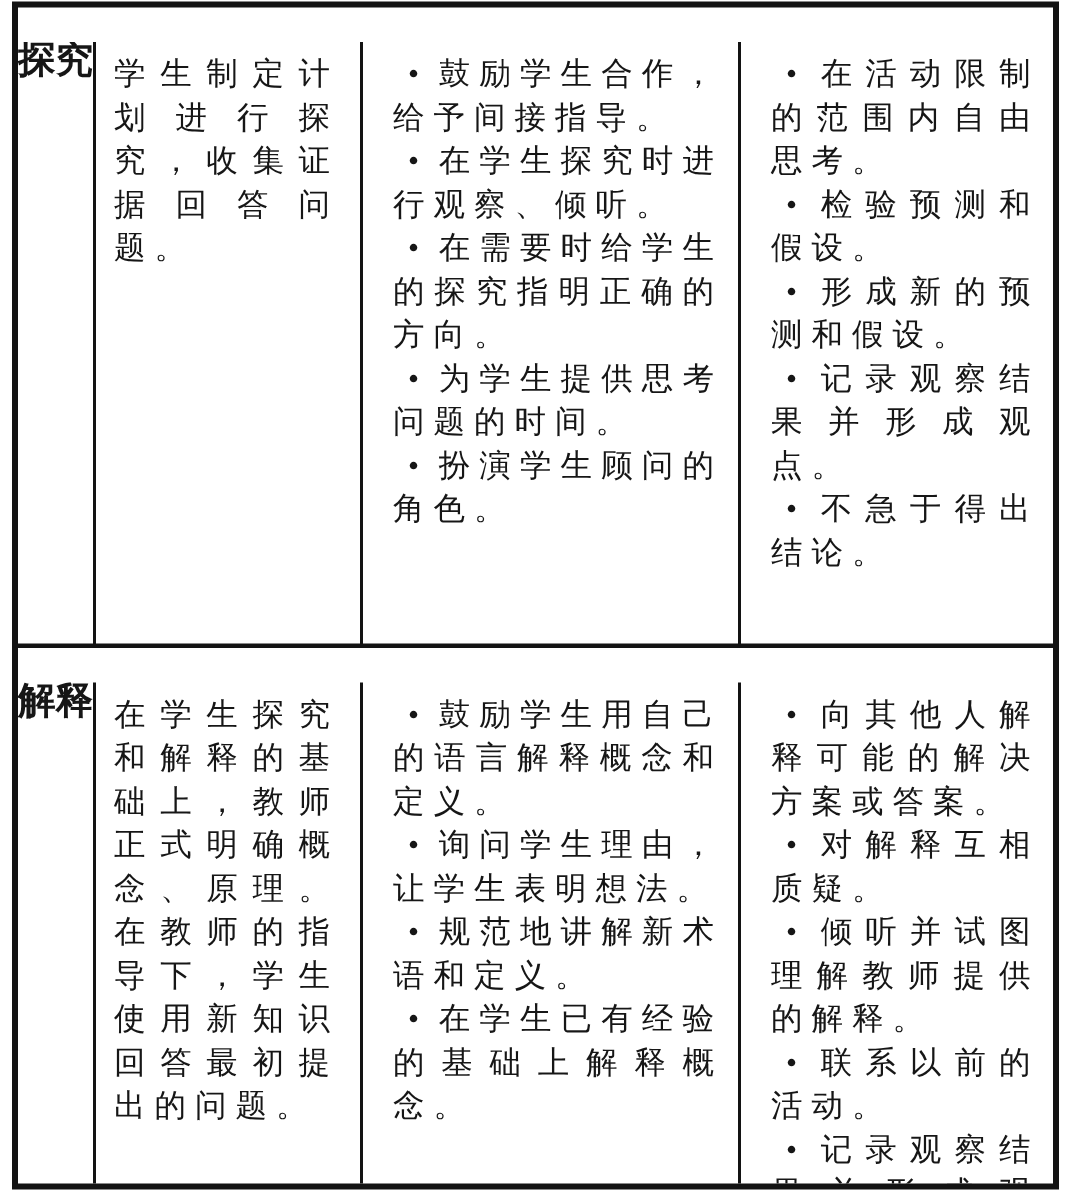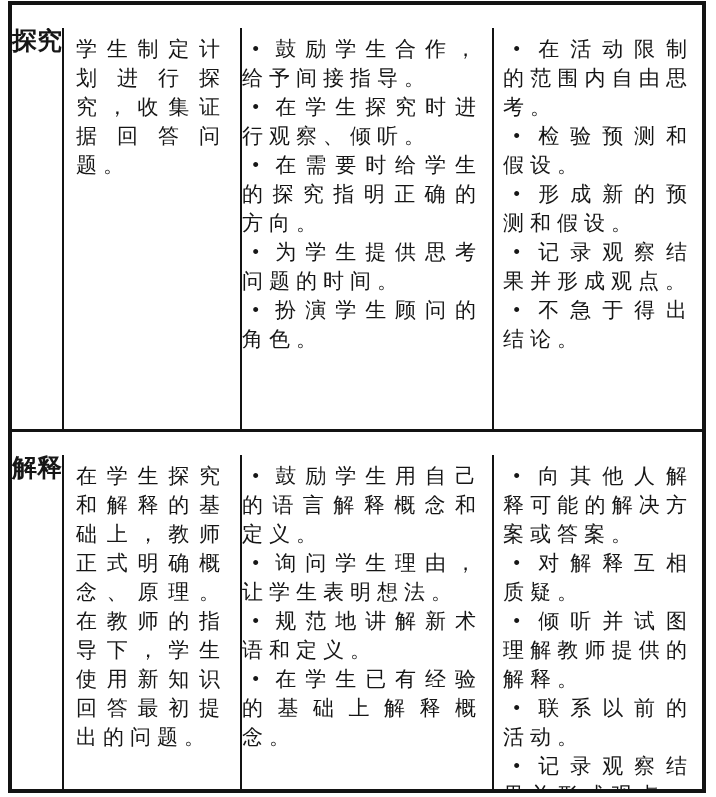--- a/index.html
+++ b/index.html
@@ -47,22 +47,22 @@
     padding: 0;
   }
   .stage-label {
     font-size: 25px;
     font-weight: 700;
     letter-spacing: 0;
     white-space: nowrap;
     line-height: 1;
   }
   .desc-cell { padding: 7px 14px 6px 12px; }
-  .mid-cell  { padding: 7px 10px 6px 0; }
-  .right-cell{ padding: 7px 9px 6px 9px; }
+  .mid-cell  { padding: 7px 10px 6px 20px; }
+  .right-cell{ padding: 7px 9px 6px 20px; }
   .cell p {
     margin: 0;
     padding: 0;
   }
   p.bullet { text-indent: 10px; }
   .blt {
     margin-right: 13px;
     letter-spacing: 0;
   }
 </style>

